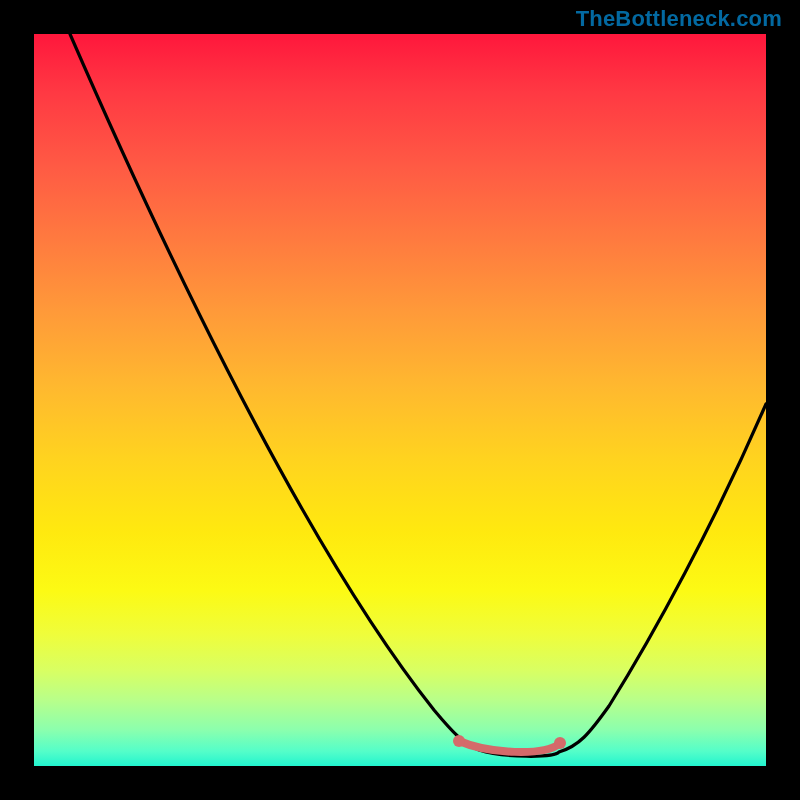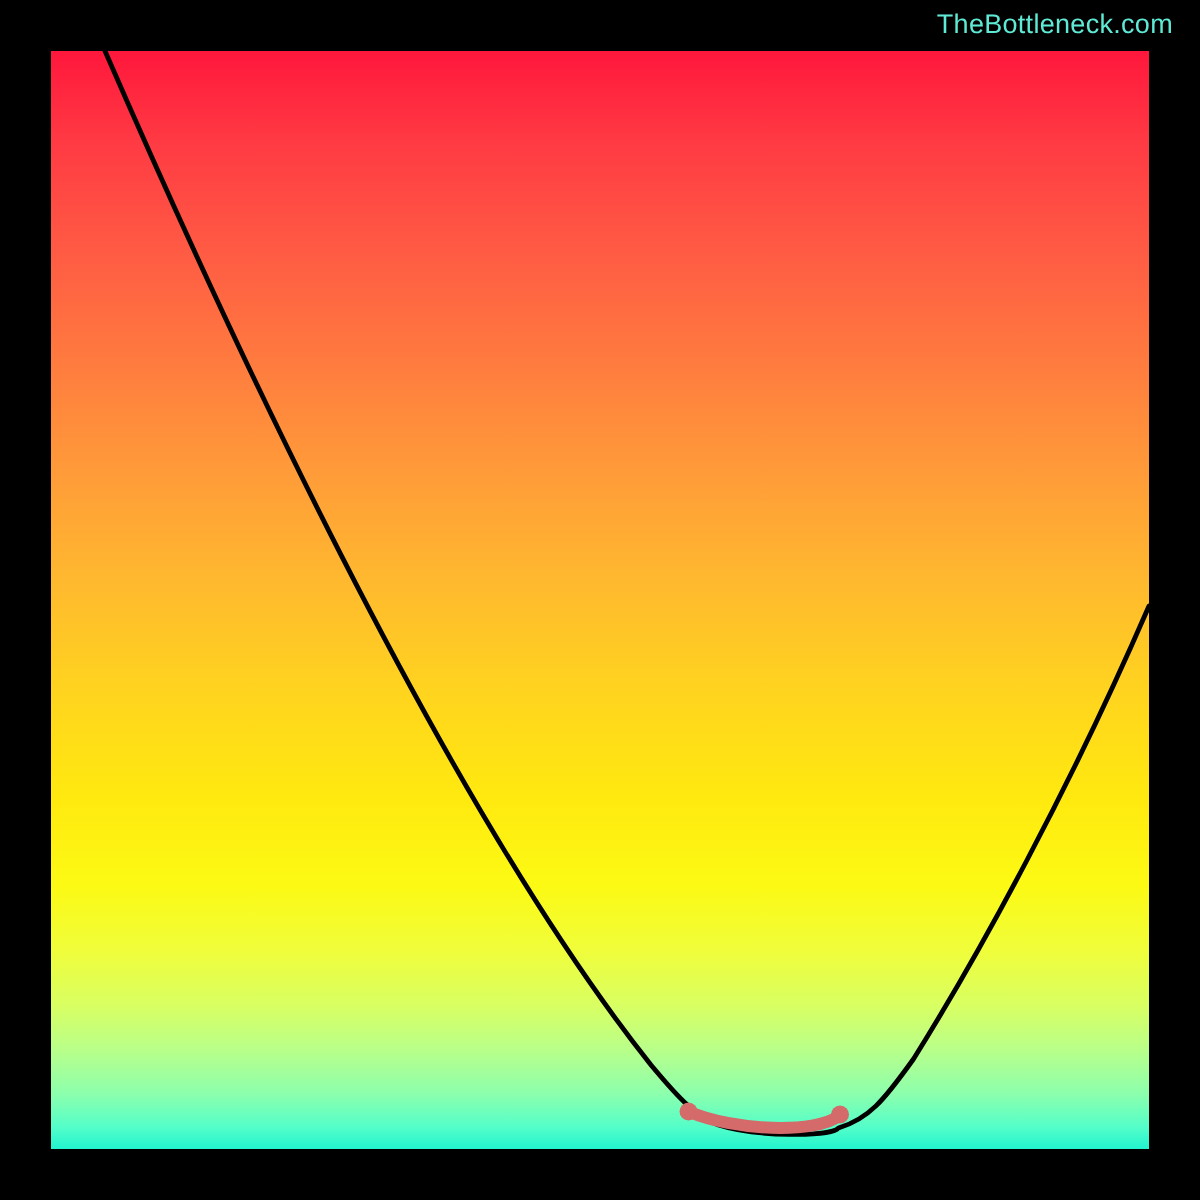--- a/index.html
+++ b/index.html
@@ -8,24 +8,24 @@
     position: relative;
     width: 800px;
     height: 800px;
     background: #000;
   }
   .watermark {
     position: absolute;
     top: 6px;
     right: 18px;
     font-family: Arial, Helvetica, sans-serif;
-    font-size: 18px;
-    color: #5eead4;
+    font-size: 22px;
+    color: #0369a1;
     letter-spacing: 0.2px;
-    font-weight: 400;
+    font-weight: 700;
   }
   .plot {
     position: absolute;
     left: 34px;
     top: 34px;
     width: 732px;
     height: 732px;
   }
   .gradient {
     position: absolute;

